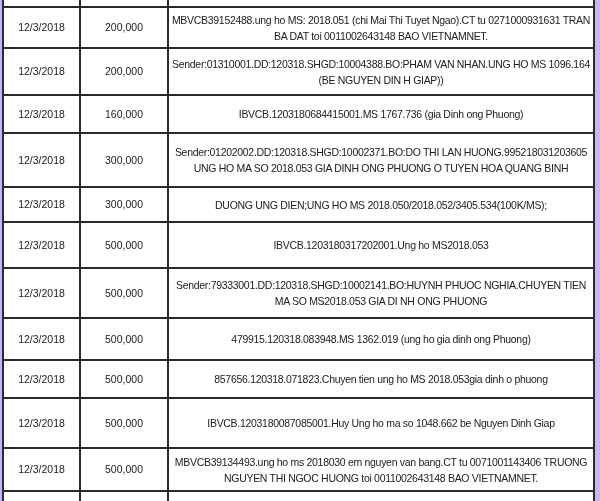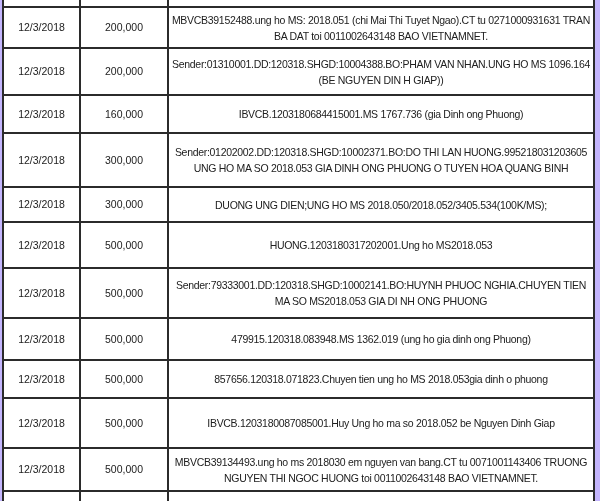--- a/index.html
+++ b/index.html
@@ -97,41 +97,41 @@
         <td class="desc">Sender:01202002.DD:120318.SHGD:10002371.BO:DO THI LAN HUONG.995218031203605 UNG HO MA SO 2018.053 GIA DINH ONG PHUONG O TUYEN HOA QUANG BINH</td>
       </tr>
       <tr>
         <td class="date">12/3/2018</td>
         <td class="amount">300,000</td>
         <td class="desc">DUONG UNG DIEN;UNG HO MS 2018.050/2018.052/3405.534(100K/MS);</td>
       </tr>
       <tr>
         <td class="date">12/3/2018</td>
         <td class="amount">500,000</td>
-        <td class="desc">HUONG.1203180317202001.Ung ho MS2018.053</td>
+        <td class="desc">IBVCB.1203180317202001.Ung ho MS2018.053</td>
       </tr>
       <tr>
         <td class="date">12/3/2018</td>
         <td class="amount">500,000</td>
         <td class="desc">Sender:79333001.DD:120318.SHGD:10002141.BO:HUYNH PHUOC NGHIA.CHUYEN TIEN MA SO MS2018.053 GIA DI NH ONG PHUONG</td>
       </tr>
       <tr>
         <td class="date">12/3/2018</td>
         <td class="amount">500,000</td>
         <td class="desc">479915.120318.083948.MS 1362.019 (ung ho gia dinh ong Phuong)</td>
       </tr>
       <tr>
         <td class="date">12/3/2018</td>
         <td class="amount">500,000</td>
         <td class="desc">857656.120318.071823.Chuyen tien ung ho MS 2018.053gia dinh o phuong</td>
       </tr>
       <tr>
         <td class="date">12/3/2018</td>
         <td class="amount">500,000</td>
-        <td class="desc">IBVCB.1203180087085001.Huy Ung ho ma so 2018.052 be Nguyen Dinh Giap</td>
+        <td class="desc">IBVCB.1203180087085001.Huy Ung ho ma so 1048.662 be Nguyen Dinh Giap</td>
       </tr>
       <tr>
         <td class="date">12/3/2018</td>
         <td class="amount">500,000</td>
         <td class="desc">MBVCB39134493.ung ho ms 2018030 em nguyen van bang.CT tu 0071001143406 TRUONG NGUYEN THI NGOC HUONG toi 0011002643148 BAO VIETNAMNET.</td>
       </tr>
       <tr>
         <td class="date"></td>
         <td class="amount"></td>
         <td class="desc"></td>

